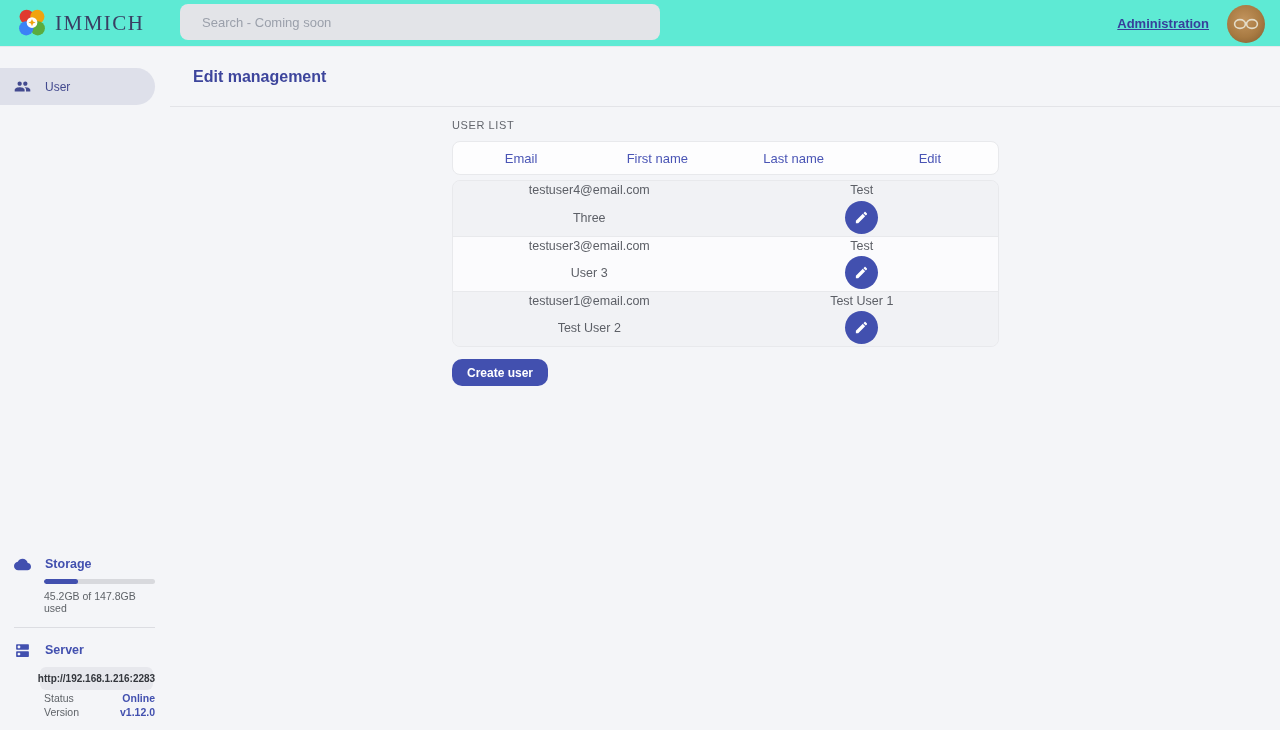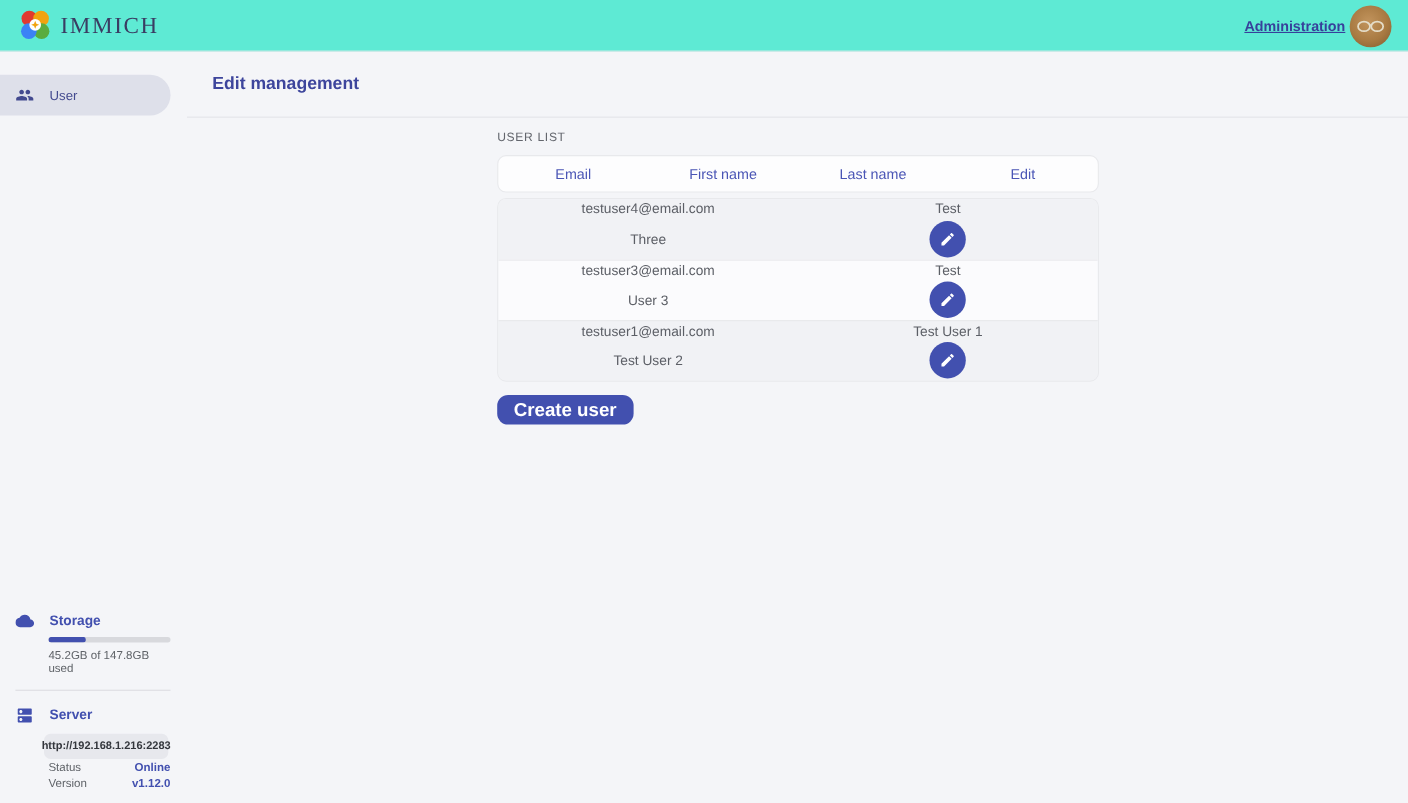--- a/index.html
+++ b/index.html
@@ -36,21 +36,21 @@
   .search-wrap input {
     width:100%; height:100%;
     background:#e3e4e8; border:none; border-radius:8px;
     padding:0 22px; font-size:13px; color:#4b4e55;
     font-family:"Liberation Sans", sans-serif;
     outline:none;
   }
   .search-wrap input::placeholder { color:#9ba0ab; }
   .nav-right {
     position:absolute; right:15px; top:0; height:47px;
-    display:flex; align-items:center; gap:4px;
+    display:flex; align-items:center; gap:18px;
   }
   .admin-link {
     font-size:13px; font-weight:700; color:#37409b;
     text-decoration:underline; cursor:pointer;
   }
   .avatar {
     width:38px; height:38px; border-radius:50%;
     background:radial-gradient(circle at 45% 40%, #c2945d 0%, #a87a42 55%, #7d5a2e 100%);
     cursor:pointer; overflow:hidden;
     display:flex; align-items:center; justify-content:center;
@@ -147,21 +147,21 @@
   .edit-btn {
     width:33px; height:33px; border-radius:50%;
     background:#4250af; border:none; cursor:pointer;
     display:flex; align-items:center; justify-content:center;
     margin:0 auto;
   }
   .create-btn {
     margin-top:12px; height:27px; padding:0 15px;
     background:#4250af; color:#ffffff;
     border:none; border-radius:10px; cursor:pointer;
-    font-size:17px; font-weight:700;
+    font-size:12px; font-weight:700;
     font-family:"Liberation Sans", sans-serif;
   }
 </style>
 </head>
 <body>
 
 <div class="navbar">
   <div class="logo">
     <span style="display:flex">
       <svg width="32" height="32" viewBox="0 0 36 36">
@@ -169,20 +169,23 @@
         <circle cx="24" cy="11" r="8" fill="#f0a30f"></circle>
         <circle cx="24.5" cy="24" r="8" fill="#5aac3e"></circle>
         <circle cx="11.5" cy="24" r="8" fill="#3b82f6"></circle>
         <circle cx="18" cy="17.5" r="6" fill="#fdfdfd"></circle>
         <polygon points="18,13.4 19.2,16.3 22.1,17.5 19.2,18.7 18,21.6 16.8,18.7 13.9,17.5 16.8,16.3" fill="#f0a30f"></polygon>
       </svg>
     </span>
     <span class="logo-text">IMMICH</span>
   </div>
 
+  <div class="search-wrap">
+    <input type="text" placeholder="Search - Coming soon" style="">
+  </div>
 
   <div class="nav-right">
     <a class="admin-link">Administration</a>
     <div class="avatar">
       <svg width="26" height="14" viewBox="0 0 26 14">
         <ellipse cx="7" cy="7" rx="5.4" ry="4.4" fill="none" stroke="#e4ddc9" stroke-width="1.6"></ellipse>
         <ellipse cx="19" cy="7" rx="5.4" ry="4.4" fill="none" stroke="#e4ddc9" stroke-width="1.6"></ellipse>
         <path d="M12.4 6.2 Q13 5.2 13.6 6.2" fill="none" stroke="#e4ddc9" stroke-width="1.4"></path>
       </svg>
     </div>

